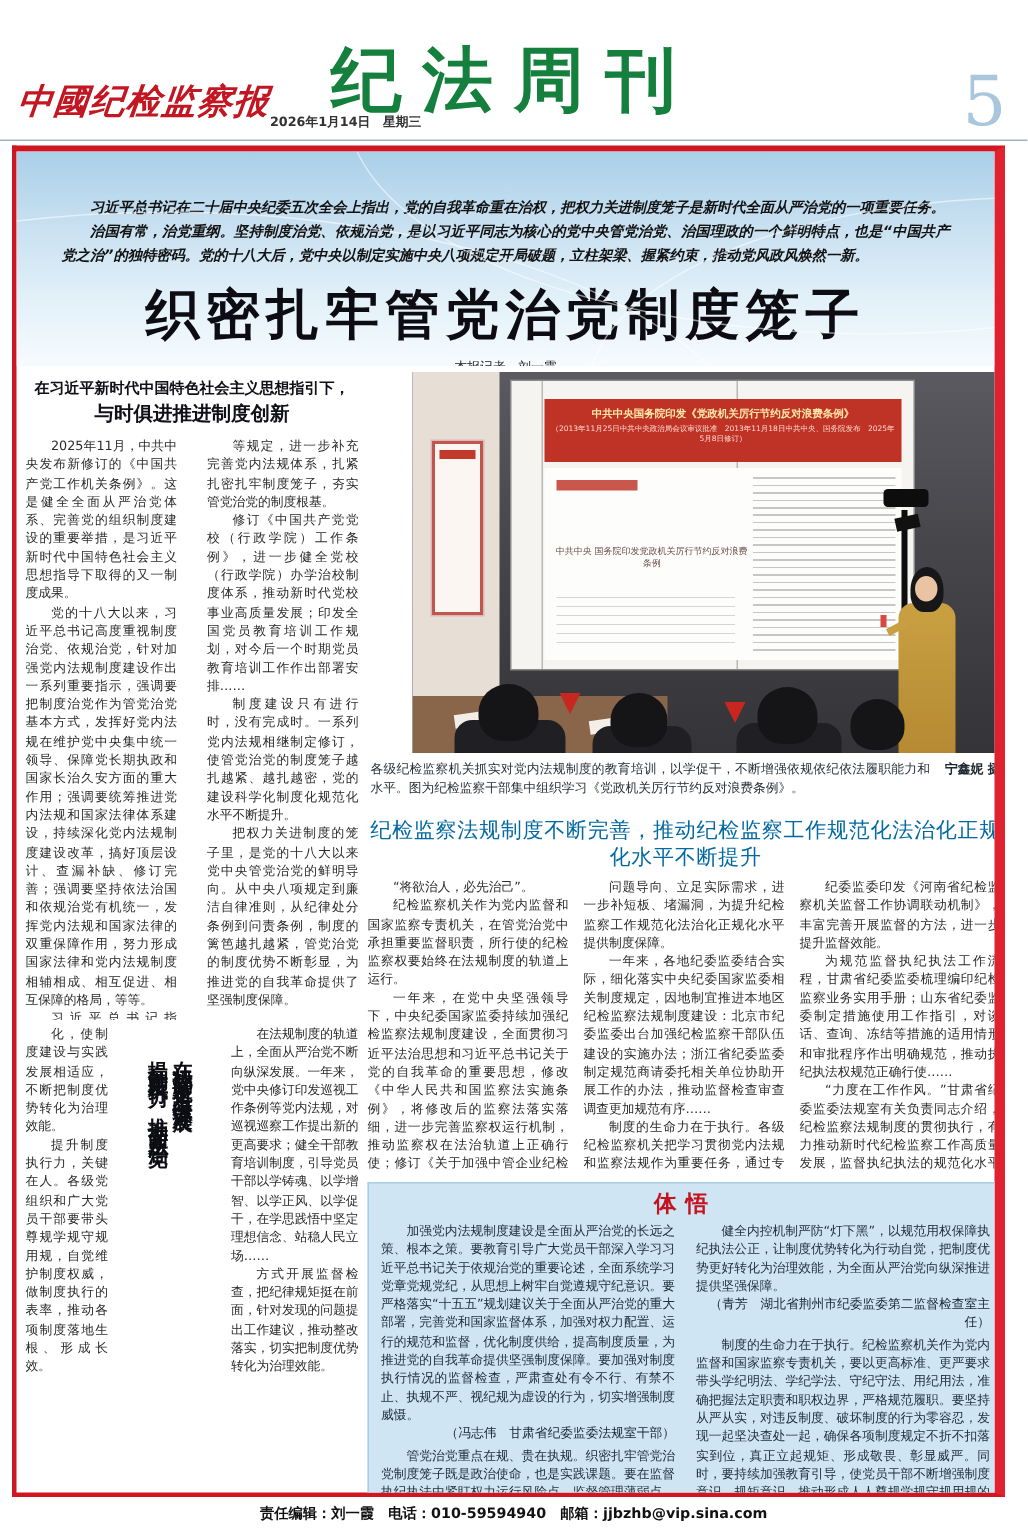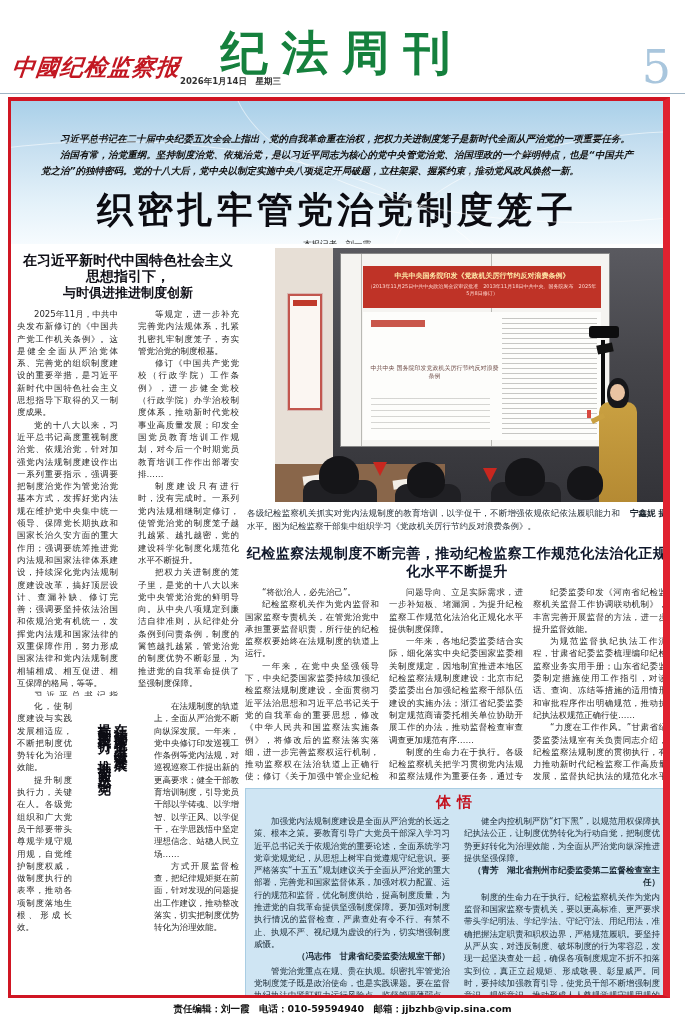--- a/index.html
+++ b/index.html
@@ -30,21 +30,21 @@
   .intro p{margin:0;text-indent:2em;text-align:justify;}
   .main-headline{margin:7px 0 0 0;text-align:center;font-family:"DejaVu Serif","Liberation Serif",serif;
                  font-weight:bold;font-size:36px;letter-spacing:4px;color:#0c0c12;}
   .byline{text-align:center;font-size:8.5px;color:#222;margin-top:4px;}
   
   .main{display:flex;padding:4px 0 0 6px;}
   .small, .small p{font-size:8.5px;line-height:12.3px;}
   p.bp{margin:0;text-indent:2em;text-align:justify;color:#2a2a2a;}
   .left-region{width:222px;flex:none;}
   .lhead{font-weight:bold;text-align:center;color:#101018;margin:4px 2px 6px 2px;}
-  .lhead .l1{font-size:14px;line-height:16px;}
+  .lhead .l1{font-size:10px;line-height:16px;}
   .lhead .l2{font-size:13px;line-height:18px;}
   .cols-top{display:flex;gap:20px;height:388px;overflow:hidden;}
   .cols-top .c{width:107px;overflow:hidden;}
   .cols-bottom{display:flex;gap:18px;height:312px;overflow:hidden;margin-top:4px;}
   .bcA{width:62px;overflow:hidden;}
   .bcB{width:96px;overflow:hidden;}
   .vheads{width:52px;display:flex;justify-content:center;gap:4px;padding-top:12px;}
   .vh{writing-mode:vertical-rl;text-orientation:upright;font-weight:bold;font-size:13.5px;
       letter-spacing:3px;color:#0d0d14;height:290px;}
   
@@ -83,31 +83,31 @@
   .head{position:absolute;background:#151518;border-radius:50% 50% 42% 42%;}
   .shoulder{position:absolute;background:#202024;border-radius:12px 12px 0 0;}
   .table{position:absolute;left:0;bottom:0;width:170px;height:38px;background:#89664a;}
   .paper{position:absolute;width:26px;height:9px;background:#f3efe8;transform:rotate(-8deg);}
   .ribbon{position:absolute;width:0;height:0;border-left:7px solid transparent;border-right:7px solid transparent;
           border-top:14px solid #c8271f;}
   
   .caption{margin:5px 2px 0 2px;font-size:8.5px;line-height:12.5px;color:#27313a;text-align:justify;height:32px;overflow:hidden;}
   .credit{float:right;font-weight:bold;margin-left:10px;color:#1d2730;}
   
-  .midhead{margin:6px 0 5px 0;text-align:center;font-weight:bold;font-size:14px;color:#0f172a;letter-spacing:.5px;}
+  .midhead{margin:6px 0 5px 0;text-align:center;font-weight:normal;font-size:14px;color:#0369a1;letter-spacing:.5px;}
   .three-cols{display:flex;gap:10px;height:196px;overflow:hidden;}
   .three-cols .c{width:134px;overflow:hidden;}
   
   .tiwu{margin-top:6px;height:226px;box-sizing:border-box;background:#cfe5f3;
         border:1px solid #a9cde3;padding:4px 8px 6px 8px;overflow:hidden;}
   .tiwu-title{text-align:center;font-weight:bold;font-size:15px;color:#c4121f;letter-spacing:6px;margin-bottom:3px;}
   .tiwu-cols{display:flex;gap:14px;}
   .tiwu-cols .c{width:197px;overflow:hidden;height:196px;}
   .tiwu p.bp{color:#20313d;}
-  .attr{margin:0 0 2px 0;text-align:right;font-weight:bold;font-size:8.5px;line-height:13px;color:#14242f;font-style:normal;}
+  .attr{margin:0 0 2px 0;text-align:right;font-weight:normal;font-size:8.5px;line-height:13px;color:#14242f;font-style:normal;}
   
   .footer{position:absolute;left:0;top:1003px;width:685px;text-align:center;font-size:9.5px;font-weight:bold;color:#111;}
 </style>
 </head>
 <body>
 
 <div class="masthead">
   <div class="logo">中國纪检监察报</div>
   <div class="dateline">2026年1月14日　星期三</div>
   <div class="weekly">纪法周刊</div>

